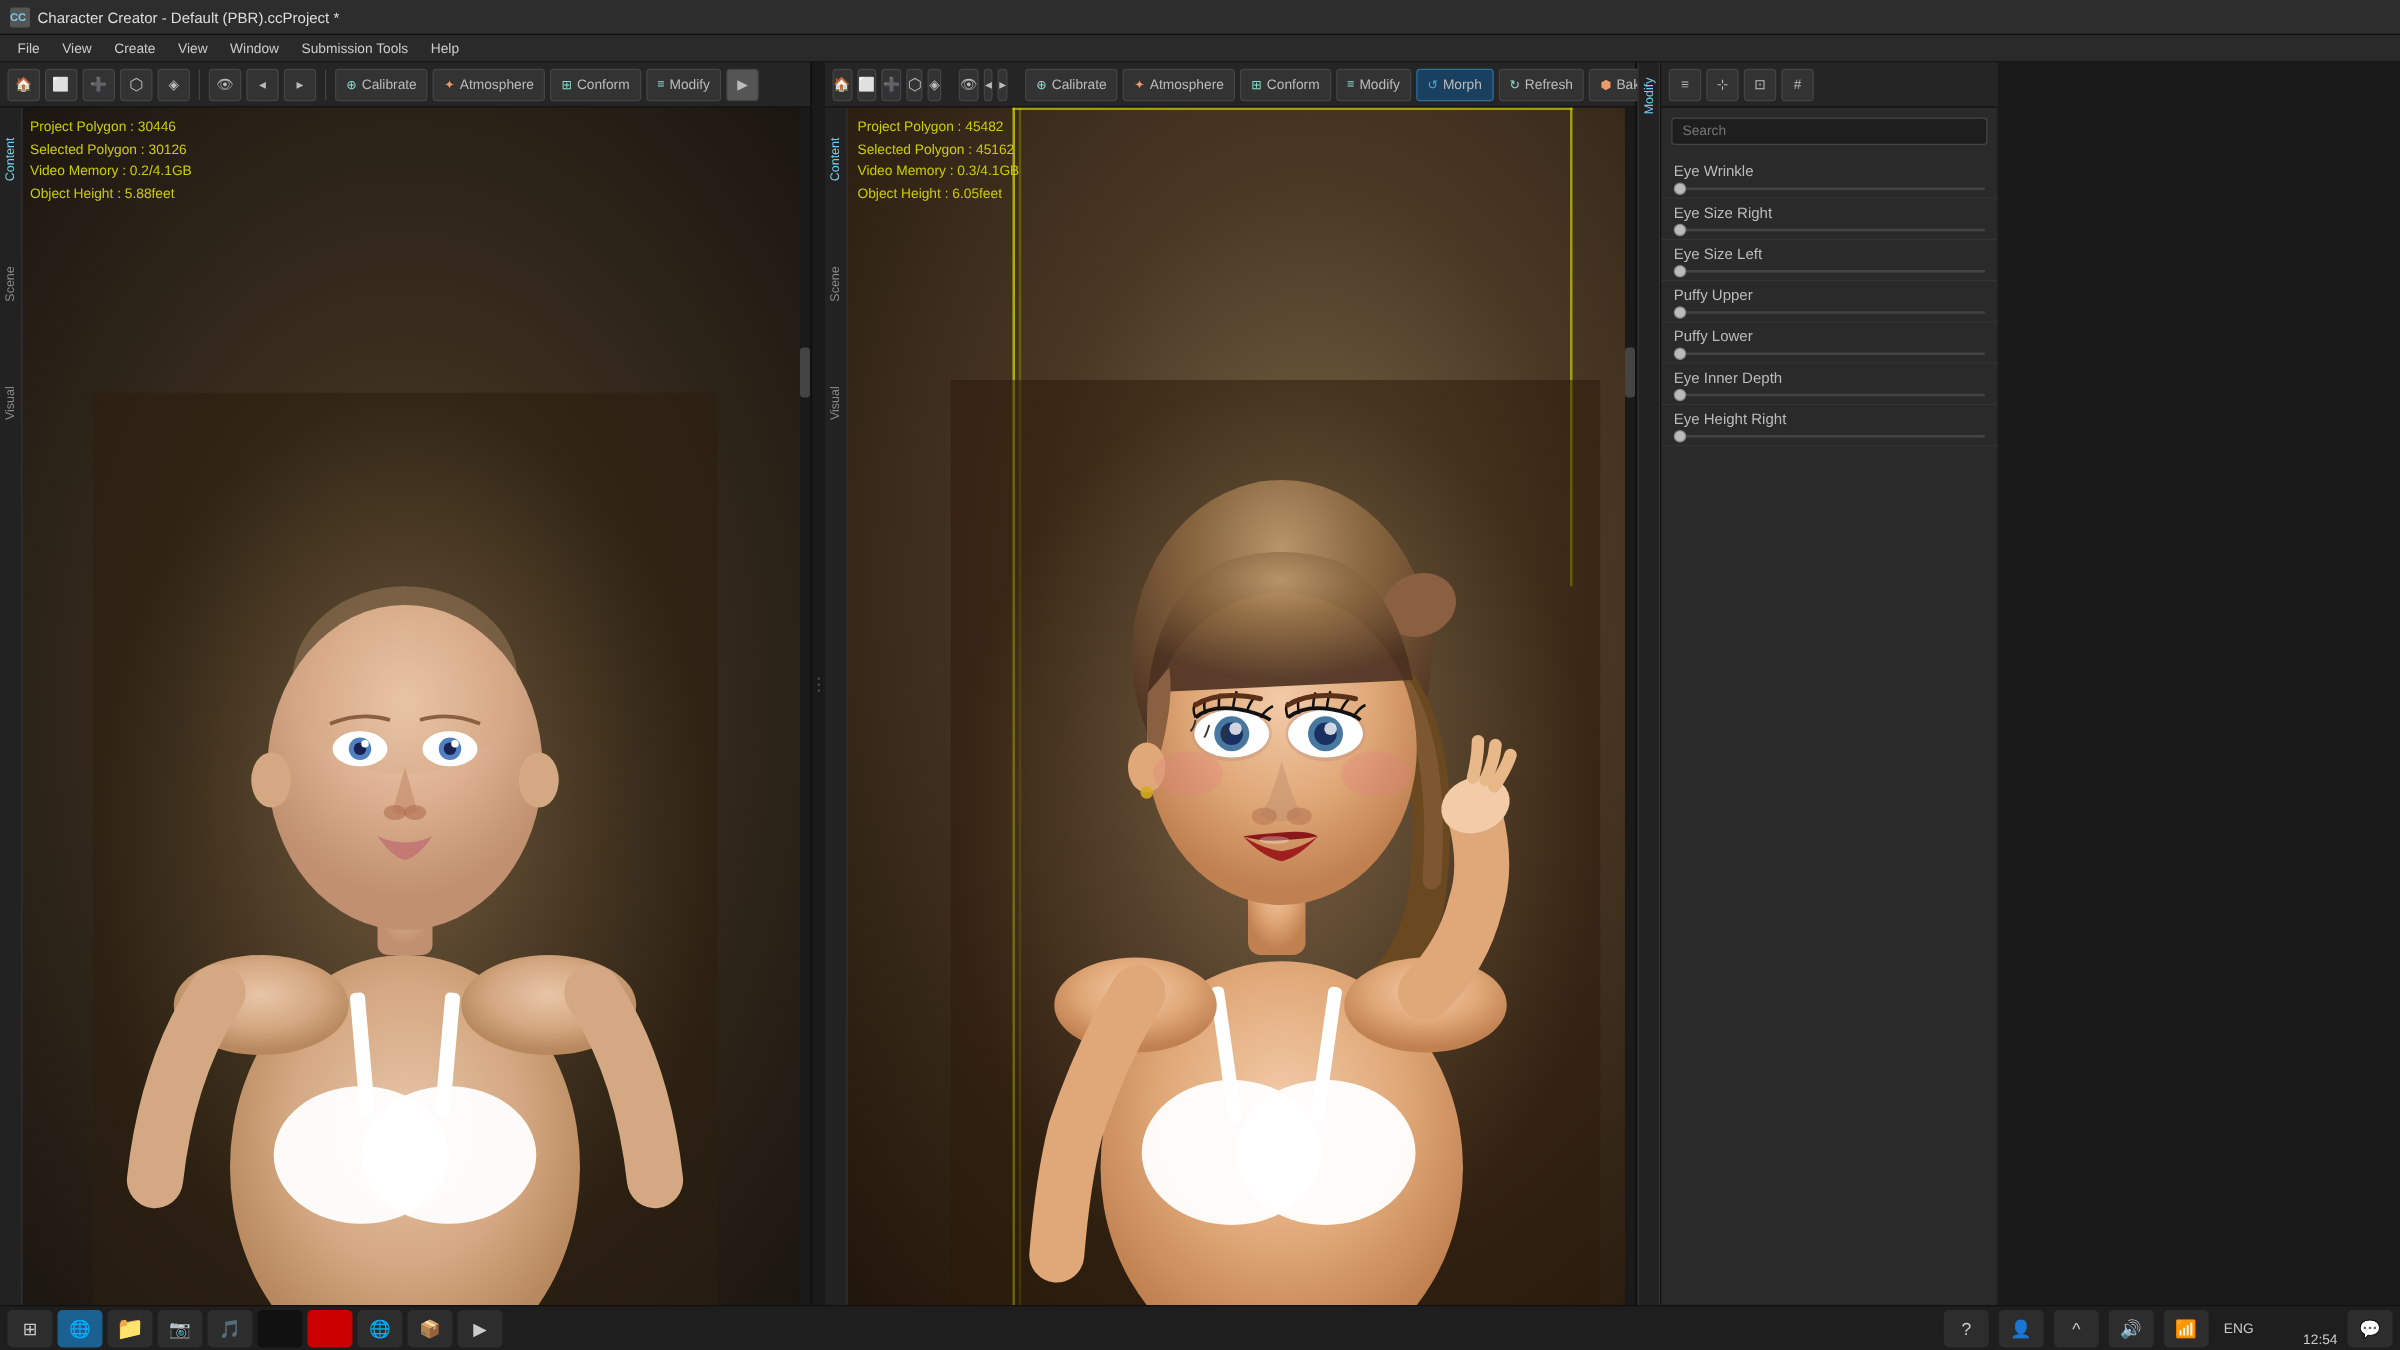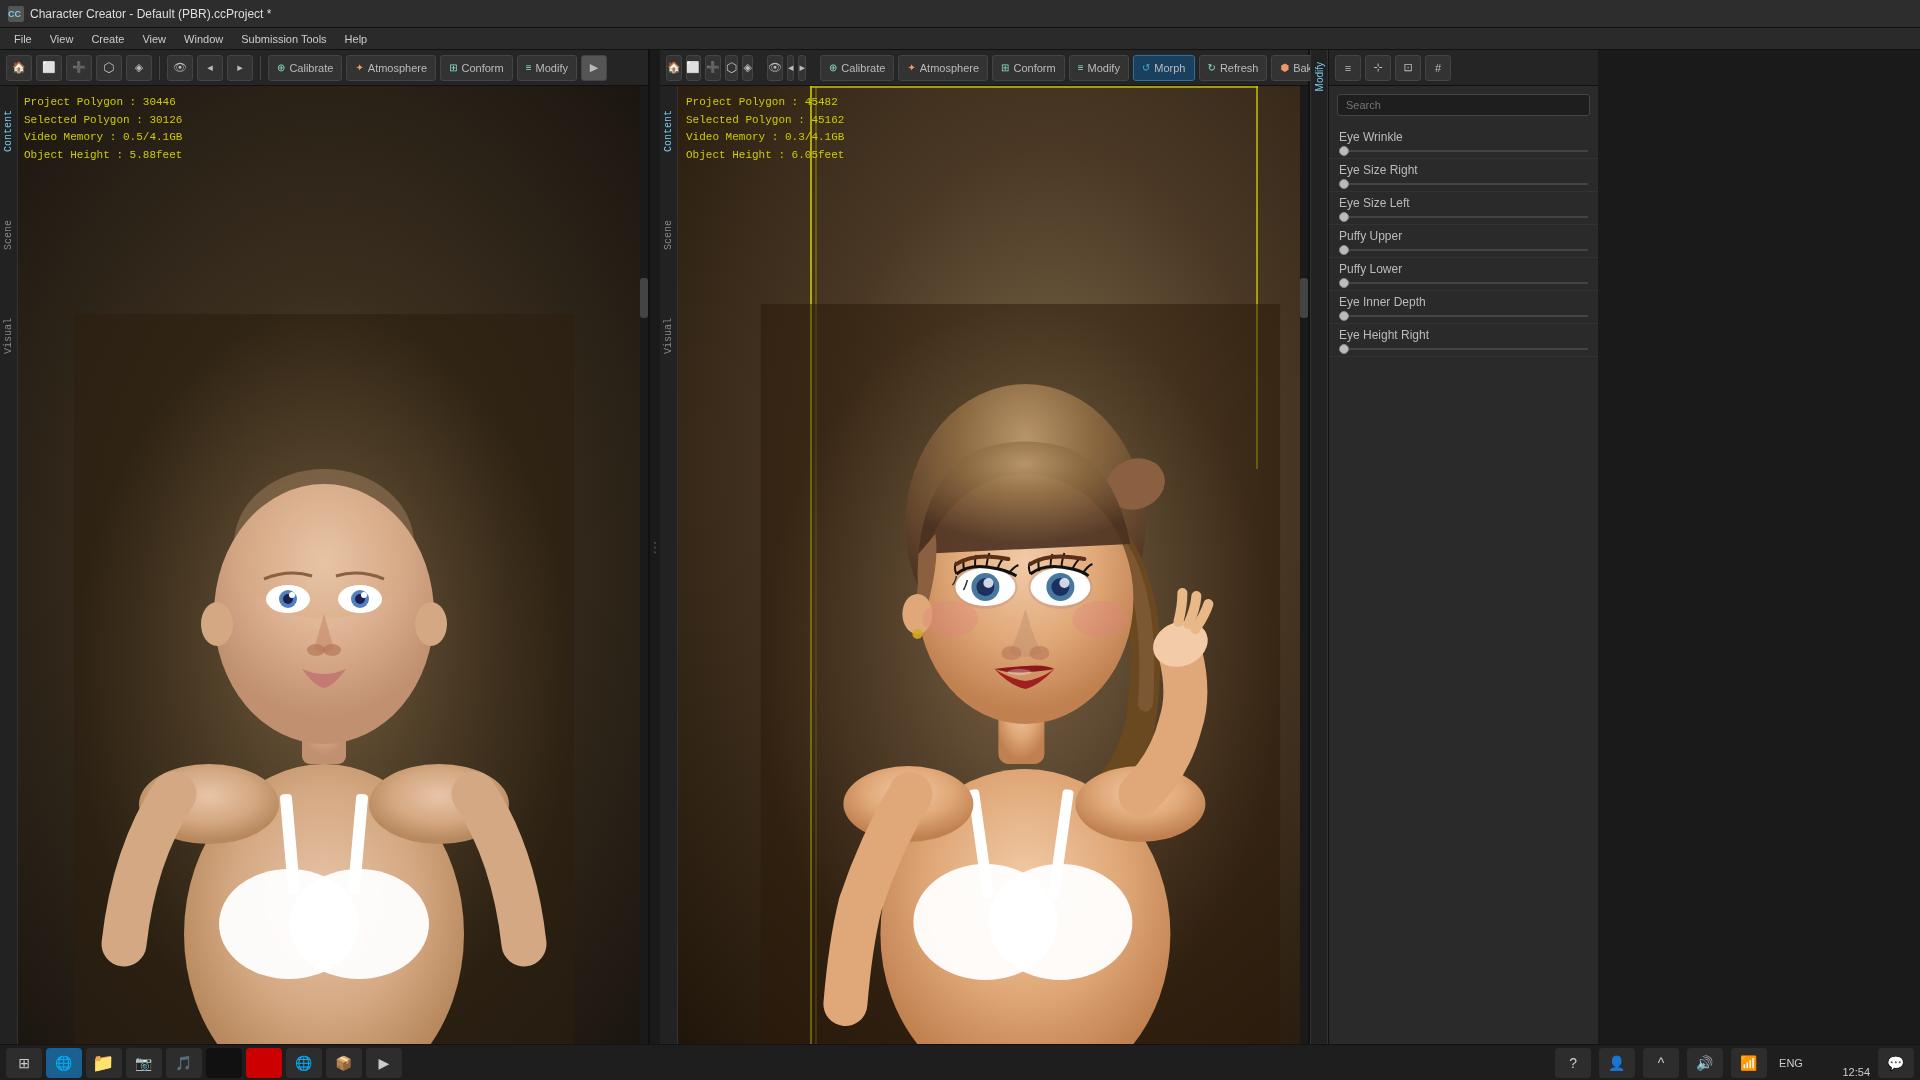--- a/index.html
+++ b/index.html
@@ -121,21 +121,20 @@
     .tb-icon-orange {
       font-size: 10px;
       color: #e96;
     }
 
     
     .viewport-area {
       flex: 1;
       position: relative;
       overflow: hidden;
-      font-family: Liberation Mono, monospace;
     }
     .viewport-bg {
       width: 100%;
       height: 100%;
       background: radial-gradient(ellipse at center, #6b5a3e 0%, #3a2e1e 40%, #1a1510 100%);
       position: absolute;
       top: 0; left: 0;
     }
 
     
@@ -443,21 +442,21 @@
 
       <div class="side-tab-left">
         <span class="side-tab active">Content</span>
         <span class="side-tab">Scene</span>
         <span class="side-tab">Visual</span>
       </div>
 
       <div class="viewport-stats">
         <div>Project Polygon : 30446</div>
         <div>Selected Polygon : 30126</div>
-        <div>Video Memory : 0.5/4.1GB</div>
+        <div>Video Memory : 0.2/4.1GB</div>
         <div>Object Height : 5.88feet</div>
       </div>
 
       <svg style="position:absolute;bottom:0;left:50%;transform:translateX(-50%);width:500px;height:730px;" viewBox="0 0 500 730" xmlns="http://www.w3.org/2000/svg">
         <defs>
           <radialGradient id="skinGrad1" cx="50%" cy="40%" r="55%">
             <stop offset="0%" stop-color="#e8c5a8"></stop>
             <stop offset="60%" stop-color="#d4a882"></stop>
             <stop offset="100%" stop-color="#b8895e"></stop>
           </radialGradient>

